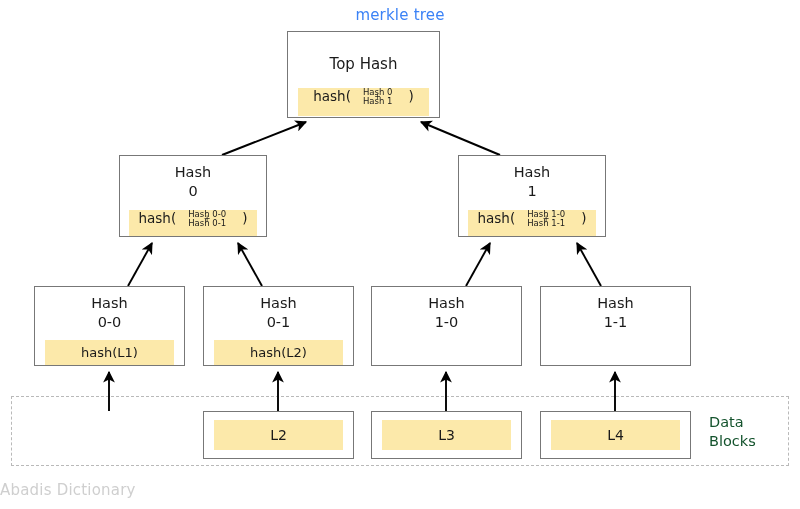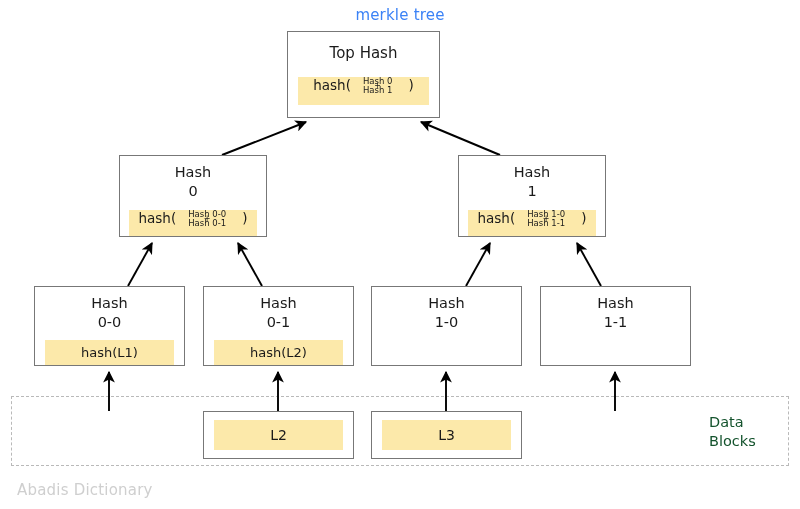--- a/index.html
+++ b/index.html
@@ -35,21 +35,21 @@
     left: 0;
     top: 6px;
     width: 800px;
     text-align: center;
     font-size: 15px;
     color: #3b82f6;
     letter-spacing: 0.2px;
   }
   .watermark {
     position: absolute;
-    left: 17px;
+    left: 0;
     top: 481px;
     font-size: 15px;
     color: #cfcfcf;
     letter-spacing: 0.2px;
   }
 
   
   .node {
     position: absolute;
     box-sizing: border-box;
@@ -73,21 +73,21 @@
     justify-content: center;
     box-sizing: border-box;
     font-size: 12.5px;
     color: #1a1a1a;
   }
 
   
   .node.top {
     left: 287px; top: 31px;
     width: 153px; height: 87px;
-    padding-top: 12px;
+    padding-top: 23px;
   }
   .node.top .node-title { font-size: 15px; }
   .node.top .hash-bar {
     width: 131px; height: 28px;
     margin-top: 13px;
   }
 
   
   .node.mid {
     width: 148px; height: 82px;
@@ -276,16 +276,19 @@
     <div class="node-title">Hash
 1-1</div>
   </div>
 
   <div class="node block col1">
     <div class="hash-bar">L2</div>
   </div>
   <div class="node block col2">
     <div class="hash-bar">L3</div>
   </div>
+  <div class="node block col3">
+    <div class="hash-bar">L4</div>
+  </div>
 
   <div class="watermark">Abadis Dictionary</div>
 
 </div>
 
 </body></html>

